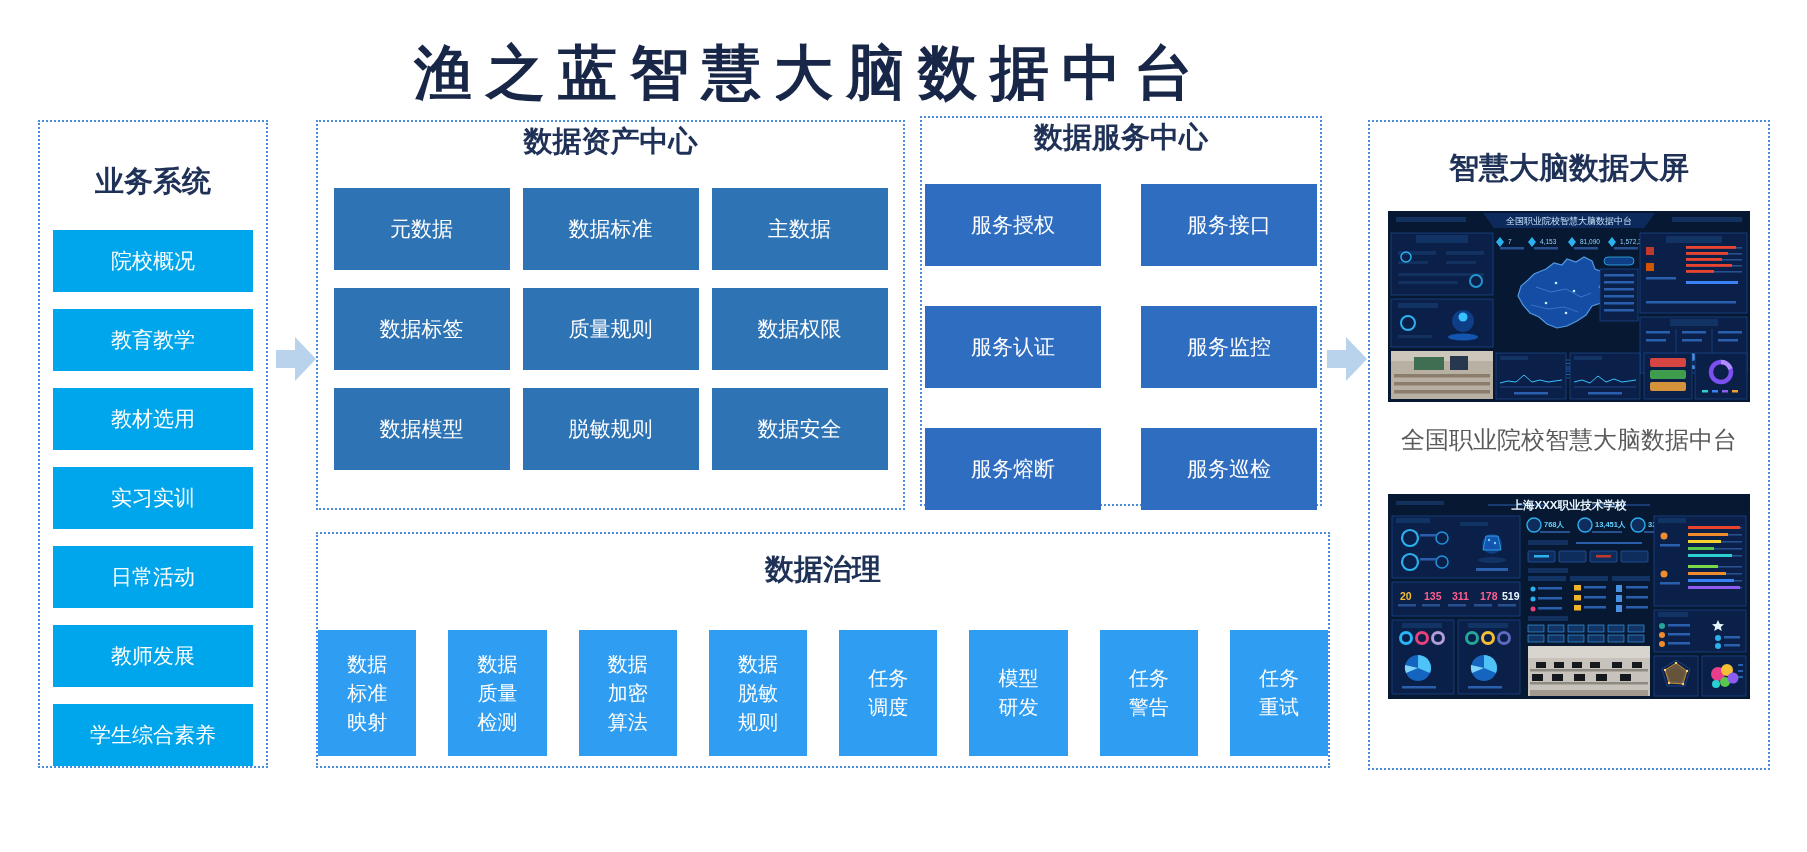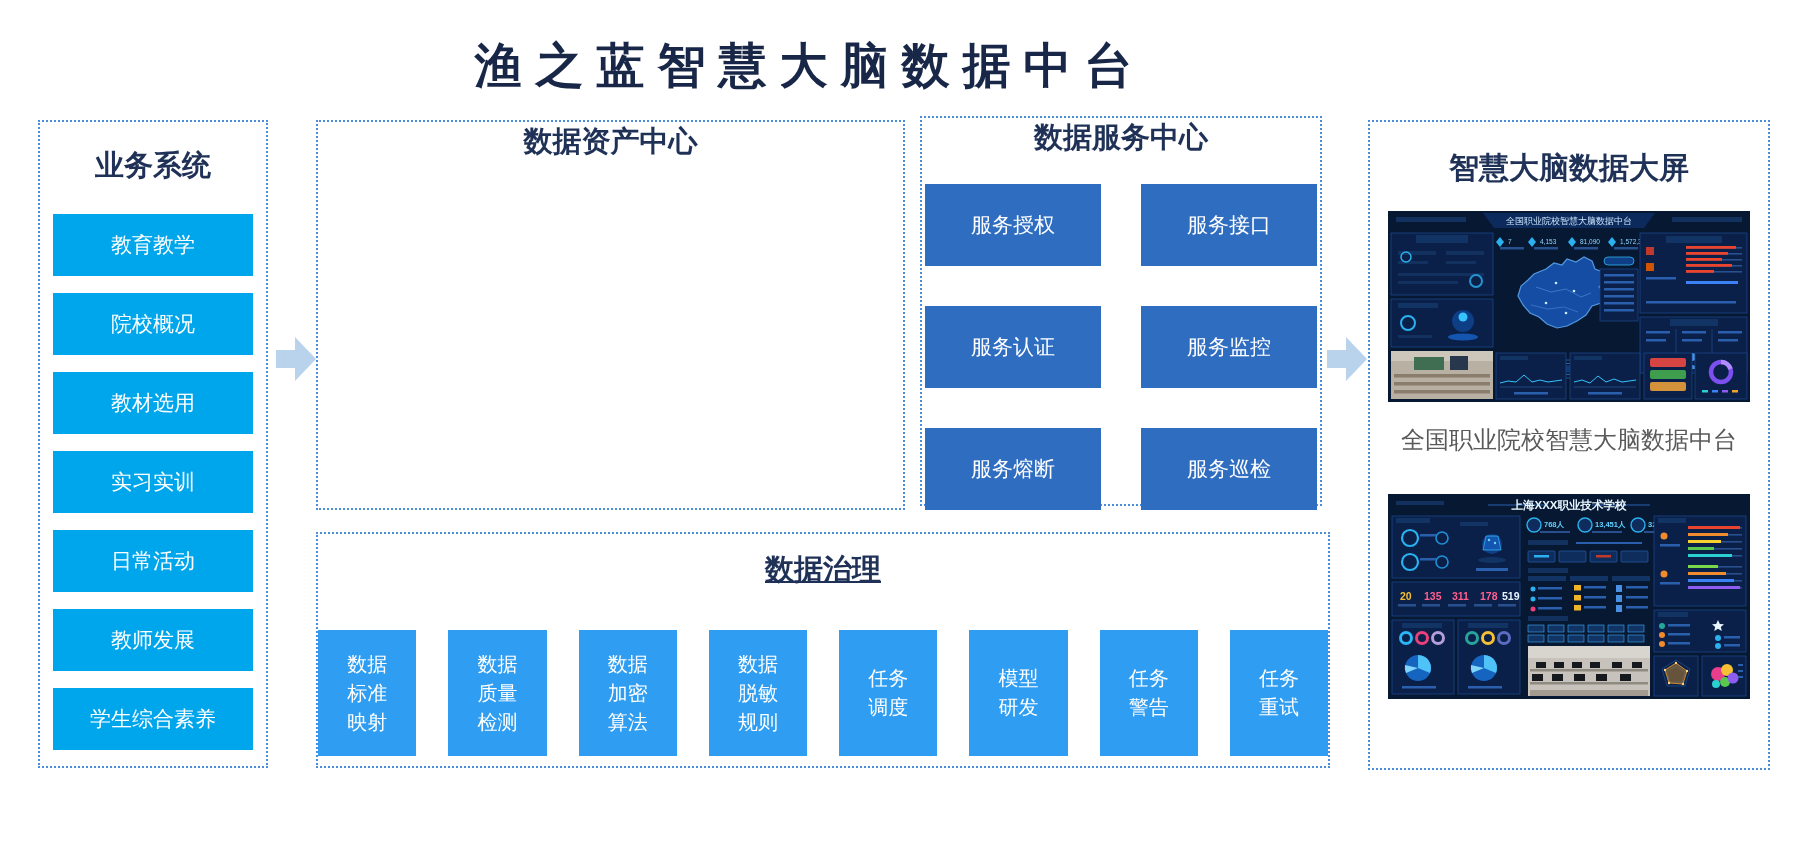--- a/index.html
+++ b/index.html
@@ -1,41 +1,41 @@
 <!DOCTYPE html>
 <html><head>
 <meta charset="utf-8">
 <style>
   html,body{margin:0;padding:0;background:#ffffff;}
   .canvas{position:relative;width:1807px;height:852px;background:#ffffff;overflow:hidden;
           font-family:"Liberation Sans","DejaVu Sans",sans-serif;}
   .main-title{position:absolute;top:34px;left:0;width:1620px;text-align:center;
-              font-size:48px;font-weight:bold;color:#182647;letter-spacing:13px;}
+              font-size:59px;font-weight:bold;color:#182647;letter-spacing:13px;}
   .panel{position:absolute;border:2px dotted #4a8edb;box-sizing:border-box;background:#fff;}
   .panel-header{text-align:center;font-size:29px;font-weight:bold;color:#1f3156;}
   
   .biz{left:38px;top:120px;width:230px;height:648px;}
-  .biz .panel-header{margin-top:24px;}
+  .biz .panel-header{margin-top:40px;}
   .biz-list{display:flex;flex-direction:column;align-items:center;gap:17px;margin-top:28px;}
   .biz-item{width:200px;height:62px;background:#00a6ec;color:#fff;font-size:21px;
             display:flex;align-items:center;justify-content:center;}
   
   .asset{left:316px;top:120px;width:589px;height:390px;}
   .asset .panel-header,.service .panel-header{}
   .grid3{display:grid;grid-template-columns:repeat(3,176px);grid-auto-rows:82px;
          column-gap:13px;row-gap:18px;justify-content:center;margin-top:26px;}
   .grid2{display:grid;grid-template-columns:repeat(2,176px);grid-auto-rows:82px;
          column-gap:13px;row-gap:18px;justify-content:center;margin-top:26px;gap:40px;}
   .block{color:#fff;font-size:21px;display:flex;align-items:center;justify-content:center;}
   .asset .block{background:#2e73b4;}
   .service{left:920px;top:116px;width:402px;height:390px;}
   .service .block{background:#2f6dc1;}
   
   .gov{left:316px;top:532px;width:1014px;height:236px;}
-  .gov .panel-header{margin-top:16px;text-decoration:underline;}
+  .gov .panel-header{margin-top:16px;}
   .gov-row{display:flex;justify-content:center;gap:32px;margin-top:40px;}
   .gov-block{width:107px;height:126px;background:#2f9df1;color:#fff;font-size:20px;
              line-height:1.45;text-align:center;white-space:pre-line;
              display:flex;align-items:center;justify-content:center;}
   
   .screens{left:1368px;top:120px;width:402px;height:650px;}
   .screens .panel-header{margin-top:26px;font-size:30px;}
   .dash{display:block;margin:22px auto 0;}
   .dash2{margin-top:38px;}
   .caption{margin-top:22px;text-align:center;font-size:24px;color:#5a5a5a;}
@@ -46,36 +46,47 @@
 </head>
 <body>
 
 <div class="canvas">
 
   <div class="main-title">渔之蓝智慧大脑数据中台</div>
 
   <div class="panel biz">
     <div class="panel-header">业务系统</div>
     <div class="biz-list">
+      <div class="biz-item">院校概况</div>
       <div class="biz-item">教育教学</div>
-      <div class="biz-item">院校概况</div>
       <div class="biz-item">教材选用</div>
       <div class="biz-item">实习实训</div>
       <div class="biz-item">日常活动</div>
       <div class="biz-item">教师发展</div>
       <div class="biz-item">学生综合素养</div>
     </div>
   </div>
 
   <svg class="flow-arrow a1" viewBox="0 0 40 44">
     <polygon points="0,13 19,13 19,0 40,22 19,44 19,31 0,31" fill="#b9d3ec"></polygon>
   </svg>
 
   <div class="panel asset">
     <div class="panel-header">数据资产中心</div>
+    <div class="grid3">
+      <div class="block">元数据</div>
+      <div class="block">数据标准</div>
+      <div class="block">主数据</div>
+      <div class="block">数据标签</div>
+      <div class="block">质量规则</div>
+      <div class="block">数据权限</div>
+      <div class="block">数据模型</div>
+      <div class="block">脱敏规则</div>
+      <div class="block">数据安全</div>
+    </div>
   </div>
 
   <div class="panel service">
     <div class="panel-header">数据服务中心</div>
     <div class="grid2">
       <div class="block">服务授权</div>
       <div class="block">服务接口</div>
       <div class="block">服务认证</div>
       <div class="block">服务监控</div>
       <div class="block">服务熔断</div>

